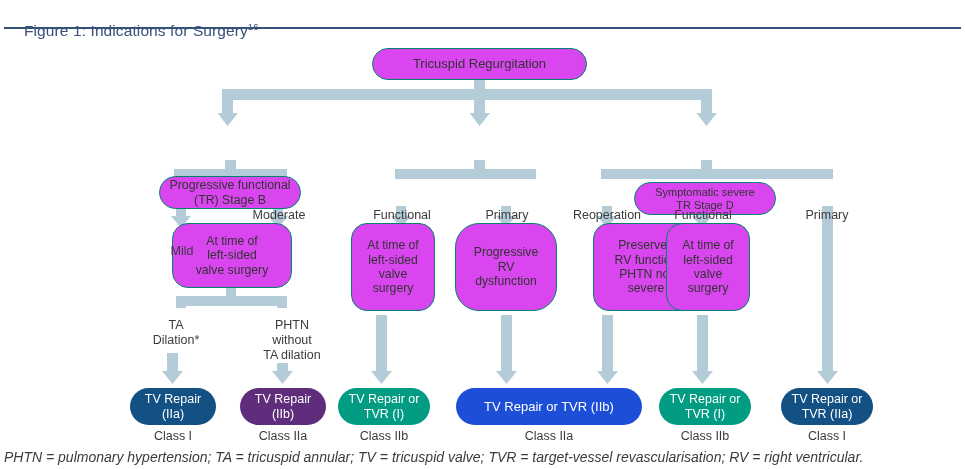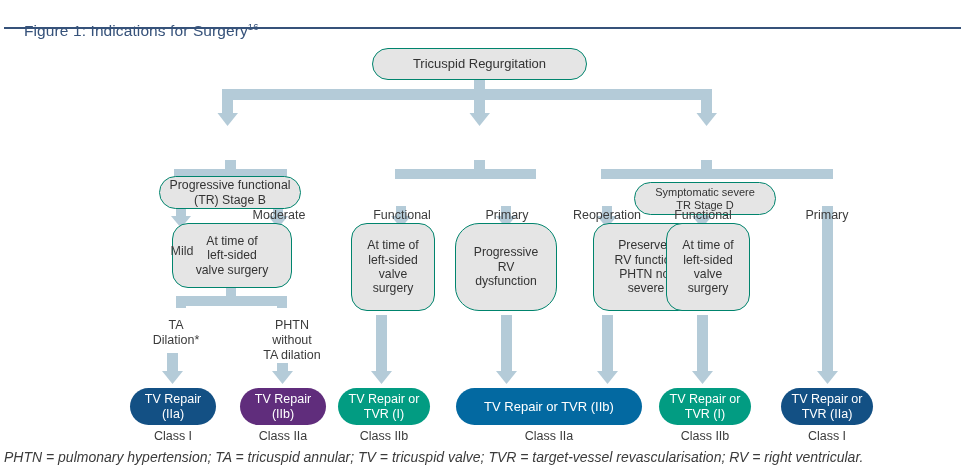--- a/index.html
+++ b/index.html
@@ -55,21 +55,21 @@
     position: absolute;
     left: 0; top: 0;
     width: 965px; height: 410px;
     z-index: 2;
   }
 
   
   .node {
     position: absolute;
     border: 1.7px solid #00846d;
-    background: #e5e5e5;
+    background: #d946ef;
     display: flex;
     align-items: center;
     justify-content: center;
     text-align: center;
     color: #333333;
     line-height: 1.18;
   }
   .node.pill { border-radius: 999px; }
   .node.rounded { border-radius: 16px; }
   .node-text { display: block; padding: 0 4px; }
@@ -268,21 +268,21 @@
 
     <div class="result blue" style="left: 130px; top: 358px; width: 86px; height: 37px; background: rgb(19, 80, 132);">
       <span class="ml">TV Repair<br>(IIa)</span>
     </div>
     <div class="result purple" style="left: 240px; top: 358px; width: 86px; height: 37px; background: rgb(96, 45, 124);">
       <span class="ml">TV Repair<br>(IIb)</span>
     </div>
     <div class="result teal" style="left: 338px; top: 358px; width: 92px; height: 37px; background: rgb(2, 156, 130);">
       <span class="ml">TV Repair or<br>TVR (I)</span>
     </div>
-    <div class="result purple" style="left: 456px; top: 358px; width: 186px; height: 37px; font-size: 13px; background: #0369a1;">
+    <div class="result purple" style="left: 456px; top: 358px; width: 186px; height: 37px; font-size: 13px; background: #1d4ed8;">
       <span class="ml">TV Repair or TVR (IIb)</span>
     </div>
     <div class="result teal" style="left: 659px; top: 358px; width: 92px; height: 37px; background: rgb(2, 156, 130);">
       <span class="ml">TV Repair or<br>TVR (I)</span>
     </div>
     <div class="result blue" style="left: 781px; top: 358px; width: 92px; height: 37px; background: rgb(19, 80, 132);">
       <span class="ml">TV Repair or<br>TVR (IIa)</span>
     </div>
 
     <div class="class-label" style="left:130px; top:399px; width:86px;">Class I</div>

